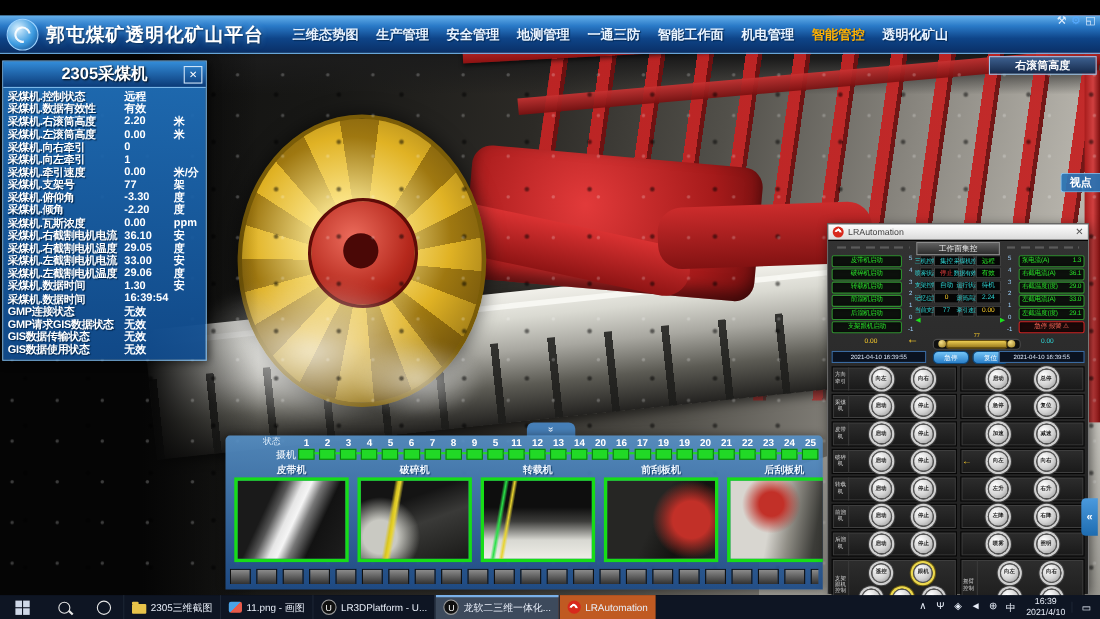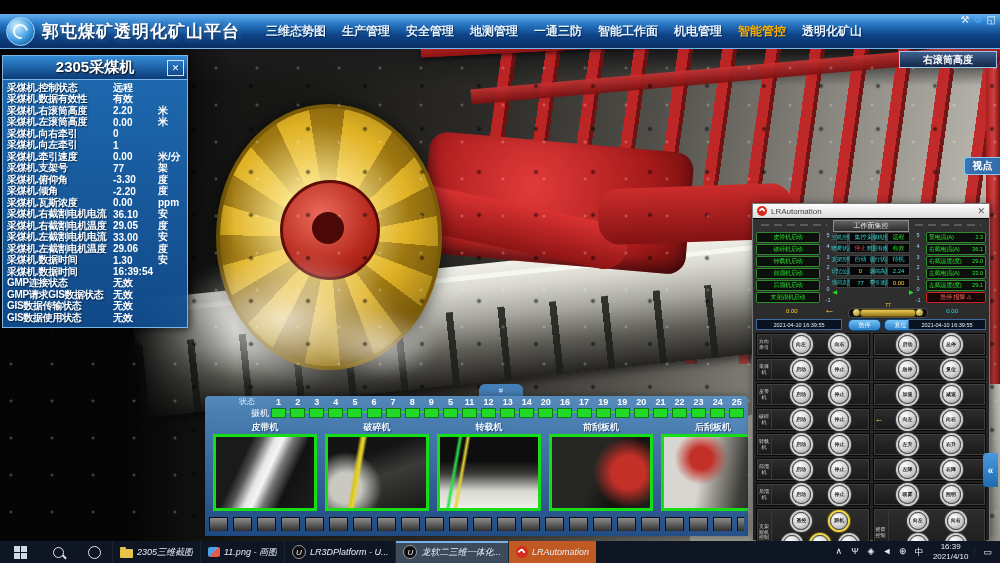--- a/index.html
+++ b/index.html
@@ -161,21 +161,21 @@
 
   
   .taskbar{position:absolute;left:0;right:0;bottom:0;height:22px;background:#0e1523;display:flex;align-items:stretch;z-index:40;}
   .tk-start{width:40px;display:flex;align-items:center;justify-content:center;cursor:pointer;}
   .winlogo{display:grid;grid-template-columns:6px 6px;grid-template-rows:6px 6px;gap:1px;}
   .winlogo span{background:#cfd8e8;}
   .tk-icbtn{width:36px;display:flex;align-items:center;justify-content:center;cursor:pointer;}
   .ic-search{width:9px;height:9px;border:1.5px solid #e6e6e6;border-radius:50%;position:relative;}
   .ic-search::after{content:"";position:absolute;width:5px;height:1.5px;background:#e6e6e6;right:-4px;bottom:-1px;transform:rotate(45deg);}
   .ic-ring{width:11px;height:11px;border:1.5px solid #e6e6e6;border-radius:50%;}
-  .tk-item{display:flex;align-items:center;gap:4px;padding:0 7px;max-width:150px;border-left:1px solid #1c2534;cursor:pointer;font-style:italic;}
+  .tk-item{display:flex;align-items:center;gap:4px;padding:0 7px;max-width:150px;border-left:1px solid #1c2534;cursor:pointer;}
   .tk-item .lbl{font-size:9px;color:#e8eef8;white-space:nowrap;overflow:hidden;}
   .tk-item.active{background:#3d4a5c;box-shadow:inset 0 2px 0 #7ab0e8;}
   .tk-item.attention{background:#c05a22;}
   .ic-folder{width:13px;height:9px;background:#e8c34a;border-radius:1px;position:relative;flex:none;margin-top:2px;}
   .ic-folder::before{content:"";position:absolute;top:-2px;left:0;width:6px;height:2px;background:#e8c34a;border-radius:1px 1px 0 0;}
   .ic-paint{width:12px;height:10px;background:linear-gradient(135deg,#4aa3e8 50%,#e85a4a 50%);border-radius:2px;flex:none;}
   .ic-u{width:12px;height:12px;border-radius:50%;background:#101010;border:1px solid #9a9a9a;color:#fff;font-size:8px;display:flex;align-items:center;justify-content:center;flex:none;}
   .ic-lr{width:12px;height:12px;border-radius:50%;background:#d8291c;position:relative;flex:none;}
   .ic-lr::after{content:"";position:absolute;inset:2.5px;border:2px solid #fff;border-left-color:transparent;border-bottom-color:transparent;border-radius:50%;transform:rotate(-40deg);}
   .tk-tray{margin-left:auto;display:flex;align-items:center;gap:0;}

